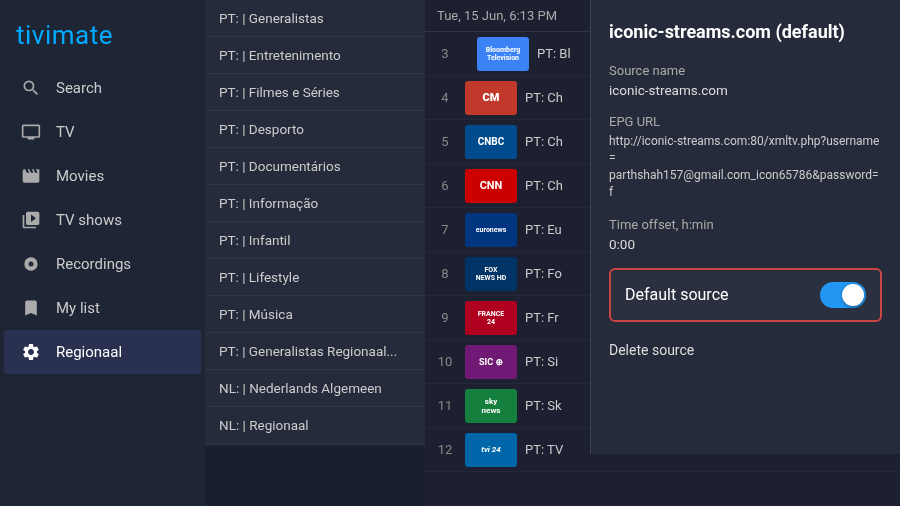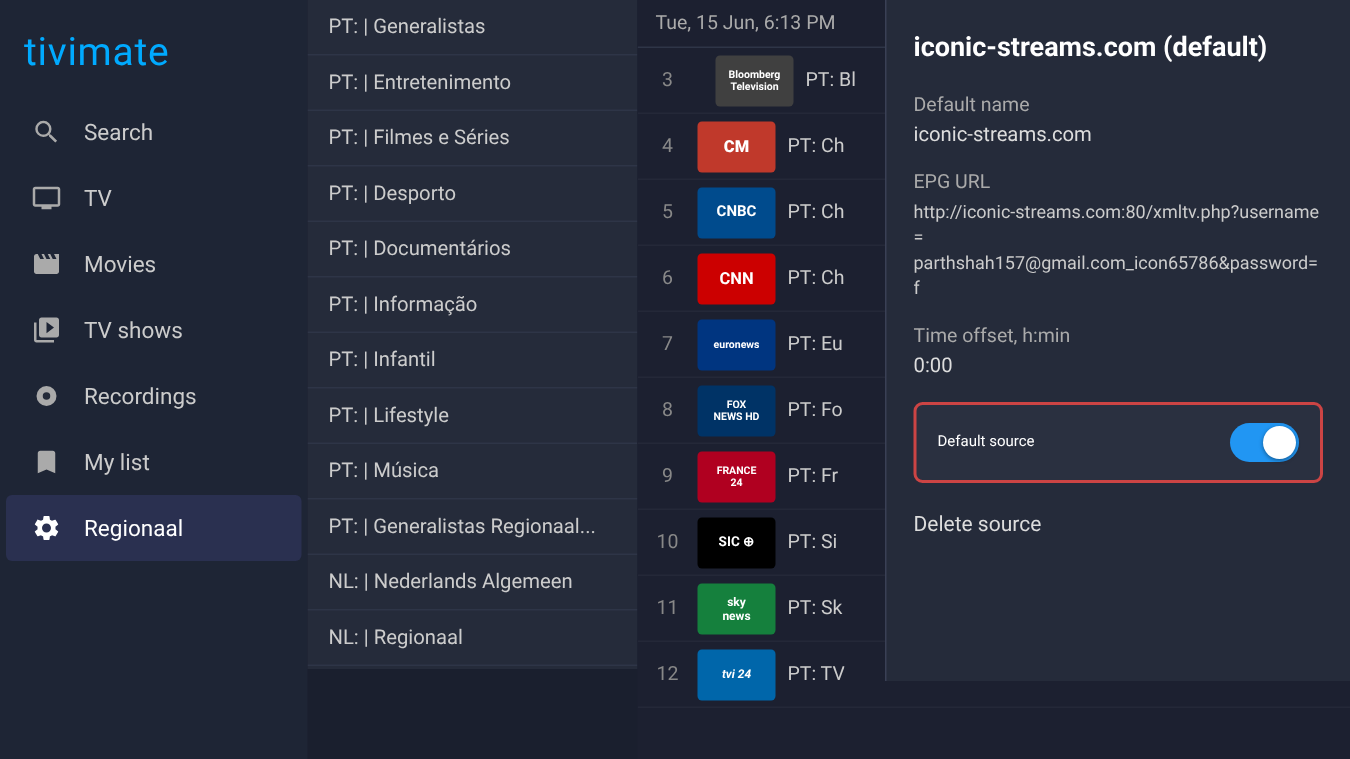--- a/index.html
+++ b/index.html
@@ -159,28 +159,28 @@
 
     .epg-info {
       font-size: 13px;
       color: #cccccc;
       white-space: nowrap;
       overflow: hidden;
       text-overflow: ellipsis;
     }
 
     
-    .logo-bloomberg { background: #404040; margin-left: 20px; }
+    .logo-bloomberg { background: #3b82f6; margin-left: 20px; }
     .logo-cm { background: #c0392b; }
     .logo-cnbc { background: #004b8d; }
     .logo-cnn { background: #cc0000; }
     .logo-euronews { background: #003580; }
     .logo-foxnews { background: #003366; }
     .logo-france24 { background: #b00020; }
-    .logo-slc { background: #000000; }
+    .logo-slc { background: #701a75; }
     .logo-skynews { background: #15803d; }
     .logo-tvi24 { background: #0066aa; font-style: italic; }
 
     
     .settings-panel {
       position: absolute;
       right: 0;
       top: 0;
       width: 310px;
       height: 454px;
@@ -226,21 +226,21 @@
       align-items: center;
       justify-content: space-between;
       border: 2px solid #cc4444;
       border-radius: 6px;
       padding: 12px 14px;
       margin-bottom: 16px;
       background: #2a3040;
     }
 
     .default-source-label {
-      font-size: 10px;
+      font-size: 16px;
       color: #ffffff;
     }
 
     
     .toggle {
       width: 46px;
       height: 26px;
       background: #2196F3;
       border-radius: 13px;
       position: relative;
@@ -430,21 +430,21 @@
       <div class="epg-logo logo-tvi24" style="font-size:8px; font-weight:bold; text-align:center;">tvi 24</div>
       <span class="epg-info">PT: TV</span>
     </div>
 
   </div>
 
   <div class="settings-panel">
     <div class="settings-title">iconic-streams.com (default)</div>
 
     <div class="settings-field">
-      <div class="field-label">Default name</div>
+      <div class="field-label">Source name</div>
       <div class="field-value">iconic-streams.com</div>
     </div>
 
     <div class="settings-field">
       <div class="field-label">EPG URL</div>
       <div class="field-value small">http://iconic-streams.com:80/xmltv.php?username=<br>parthshah157@gmail.com_icon65786&amp;password=f</div>
     </div>
 
     <div class="settings-field">
       <div class="field-label">Time offset, h:min</div>

